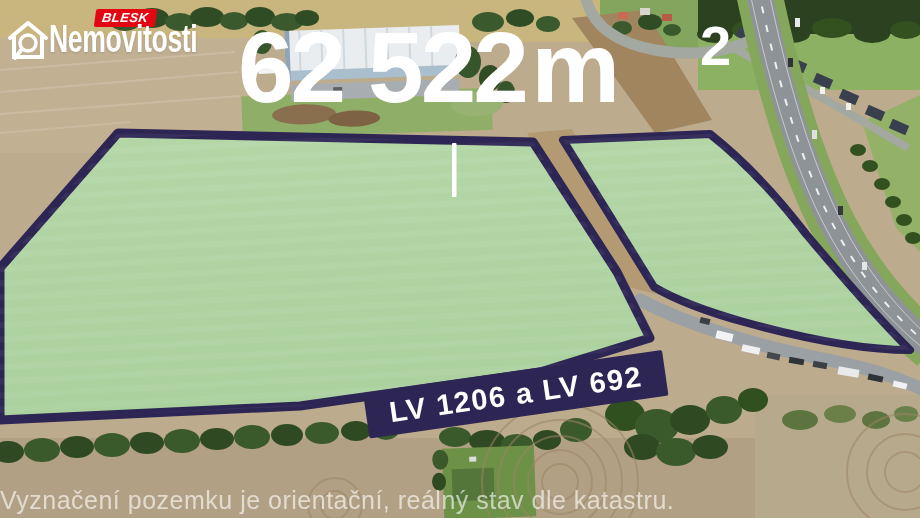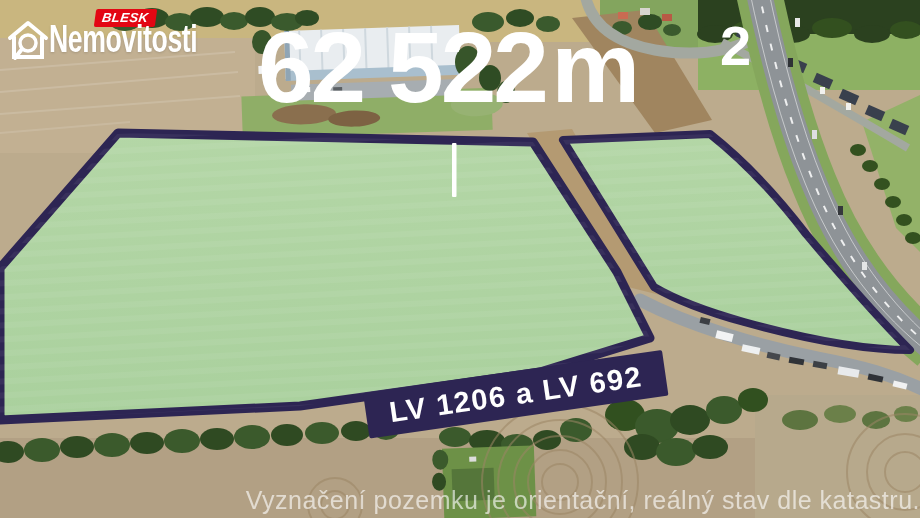--- a/index.html
+++ b/index.html
@@ -19,36 +19,36 @@
     padding:1px 7px 2px 7px;letter-spacing:.5px;border-radius:2px;
     transform:skewX(-8deg);
   }
   .brand-name{
     position:absolute;left:49px;top:20px;color:#fff;font-weight:bold;
     font-size:38px;line-height:1;letter-spacing:-.5px;white-space:nowrap;
     transform:scaleX(.70);transform-origin:left top;
     text-shadow:0 1px 3px rgba(0,0,0,.15);
   }
   
-  .area-headline{position:absolute;left:238px;top:17px;color:#fff;white-space:nowrap;margin-left:20px;}
+  .area-headline{position:absolute;left:238px;top:17px;color:#fff;white-space:nowrap;}
   .area-main{font-size:100px;font-weight:bold;line-height:1;letter-spacing:-3px;}
   .area-exp{position:absolute;left:462px;top:-4px;font-size:56px;font-weight:bold;letter-spacing:0;}
   
   .parcel-banner{
     position:absolute;left:363px;top:393px;width:302px;height:46px;
     background:var(--parcel-border,#2d2553);
     transform:rotate(-8.2deg);transform-origin:left top;border-radius:2px;
     display:flex;align-items:center;justify-content:center;
   }
   .parcel-banner span{
     color:#fff;font-size:29px;font-weight:bold;letter-spacing:1.5px;white-space:nowrap;
   }
   
   .caption{
-    position:absolute;left:0;right:0;bottom:3px;text-align:right;
+    position:absolute;left:0;right:0;bottom:3px;text-align:left;
     color:rgba(255,255,255,.62);font-size:25px;font-weight:normal;
     letter-spacing:.5px;white-space:nowrap;
   }
 </style>
 </head>
 <body>
 
 <div class="stage">
 
   <svg width="920" height="518" viewBox="0 0 920 518">

